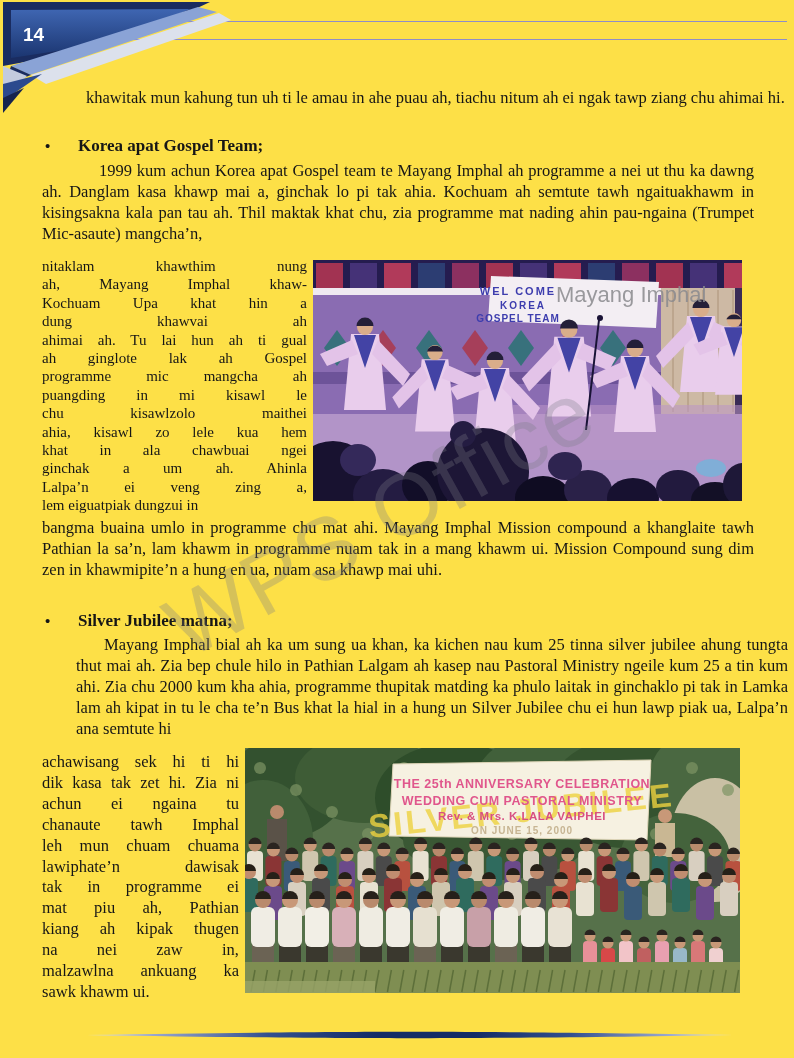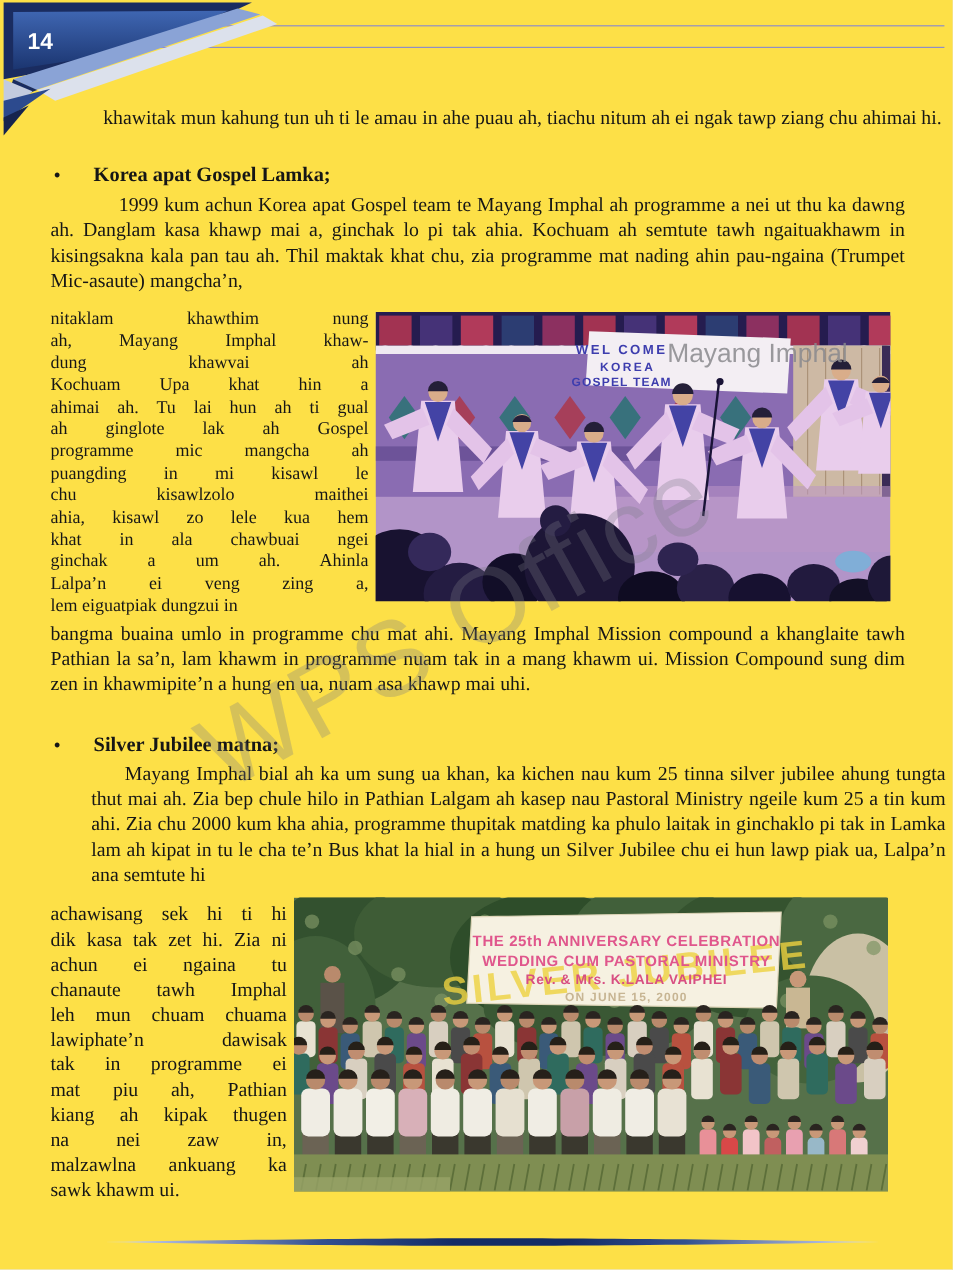--- a/index.html
+++ b/index.html
@@ -46,30 +46,30 @@
     <polygon points="3,66 27,76 3,99" fill="#c3cbde"></polygon>
     <polygon points="3,84 42,74 3,101" fill="#2c4a8e"></polygon>
     <polygon points="3,98 24,88 3,113" fill="#16244e"></polygon>
     <text x="23" y="41" font-size="19" font-weight="bold" fill="#ffffff">14</text>
   </svg>
 
   <div class="abs para" style="left:42px;top:87px;width:712px;margin-left:44px;">khawitak mun kahung tun uh ti le amau in ahe puau ah, tiachu nitum ah ei ngak tawp ziang chu ahimai hi.</div>
 
   <div class="abs bullet-head" style="left:42px;top:136px;width:712px;">
     <span class="blt">•</span>
-    <span>Korea apat Gospel Lamka;</span>
+    <span>Korea apat Gospel Team;</span>
   </div>
 
   <div class="abs para indent57" style="left:42px;top:160px;width:712px;">1999 kum achun Korea apat Gospel team te Mayang Imphal ah programme a nei ut thu ka dawng ah. Danglam kasa khawp mai a, ginchak lo pi tak ahia. Kochuam ah semtute tawh ngaituakhawm in kisingsakna kala pan tau ah. Thil maktak khat chu, zia programme mat nading ahin pau-ngaina (Trumpet Mic-asaute) mangcha’n,</div>
 
   <div class="abs col1 jlines" style="left:42px;top:257px;width:265px;">
       <div>nitaklam khawthim nung</div>
       <div>ah, Mayang Imphal khaw-</div>
+      <div>Kochuam Upa khat hin a</div>
       <div>dung khawvai ah</div>
-      <div>Kochuam Upa khat hin a</div>
       <div>ahimai ah. Tu lai hun ah ti gual</div>
       <div>ah ginglote lak ah Gospel</div>
       <div>programme mic mangcha ah</div>
       <div>puangding in mi kisawl le</div>
       <div>chu kisawlzolo maithei</div>
       <div>ahia, kisawl zo lele kua hem</div>
       <div>khat in ala chawbuai ngei</div>
       <div>ginchak a um ah. Ahinla</div>
       <div>Lalpa’n ei veng zing a,</div>
       <div>lem eiguatpiak dungzui in</div>

